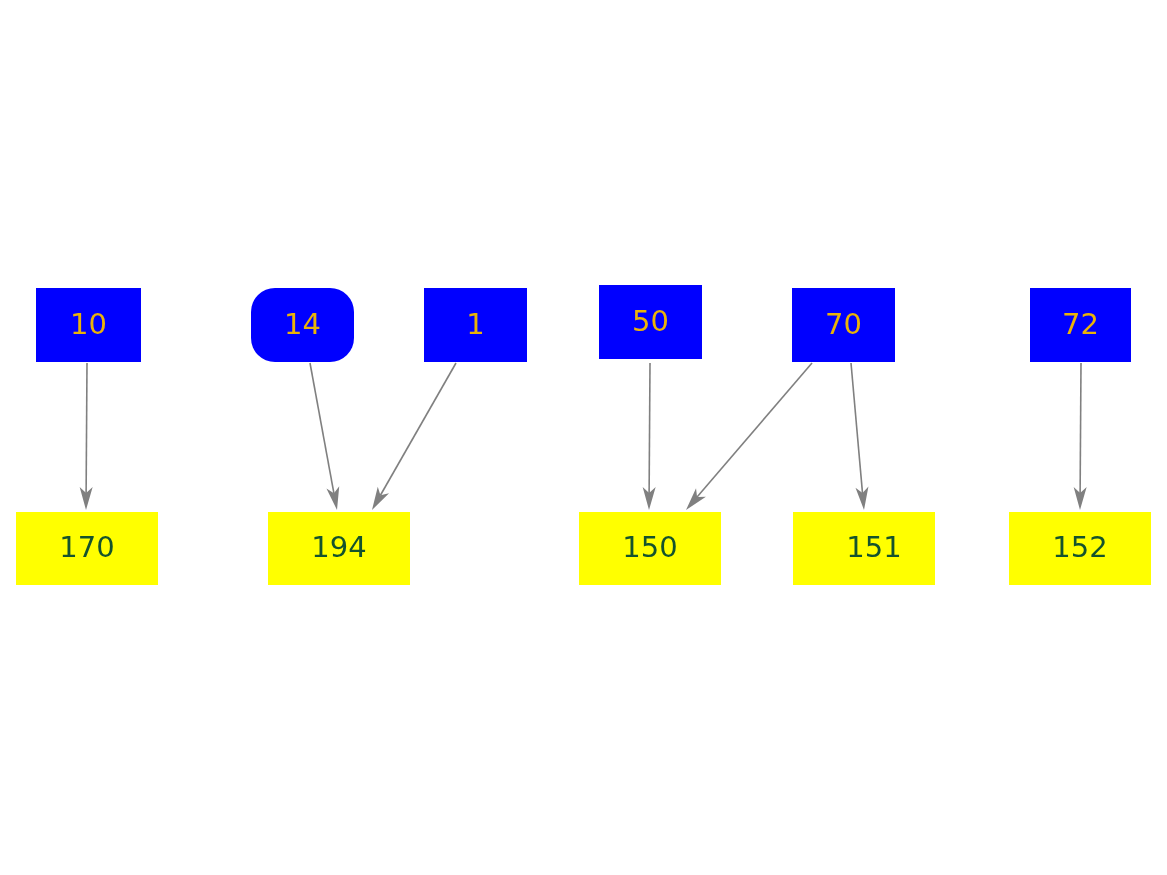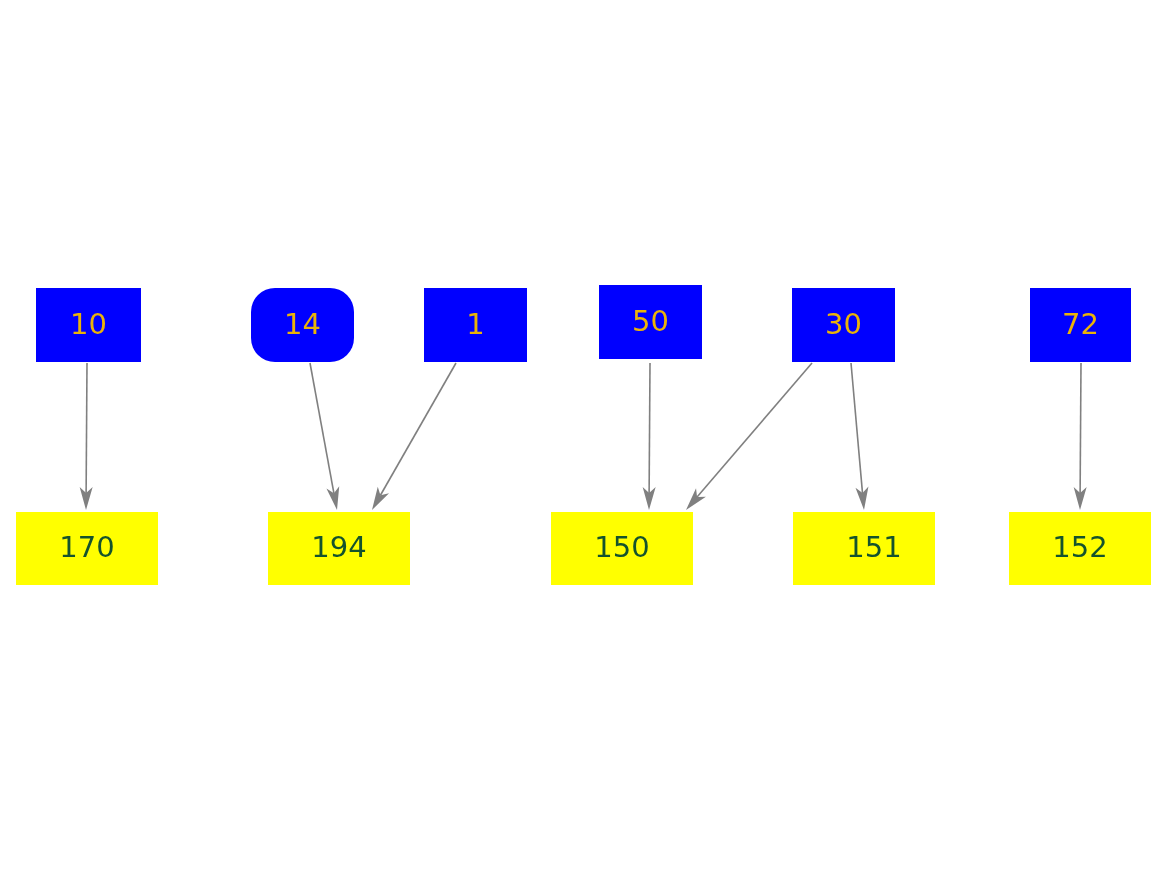--- a/index.html
+++ b/index.html
@@ -91,32 +91,32 @@
       <div class="node node-source" style="left: 251px; top: 288px; width: 103px; height: 74px; border-radius: 24px;">
         <span class="node-label">14</span>
       </div>
       <div class="node node-source" style="left: 424px; top: 288px; width: 103px; height: 74px;">
         <span class="node-label">1</span>
       </div>
       <div class="node node-source" style="left: 599px; top: 285px; width: 103px; height: 74px;">
         <span class="node-label">50</span>
       </div>
       <div class="node node-source" style="left: 792px; top: 288px; width: 103px; height: 74px;">
-        <span class="node-label">30</span>
+        <span class="node-label">70</span>
       </div>
       <div class="node node-source" style="left: 1030px; top: 288px; width: 101px; height: 74px;">
         <span class="node-label">72</span>
       </div>
       <div class="node node-sink" style="left: 16px; top: 512px; width: 142px; height: 73px;">
         <span class="node-label">170</span>
       </div>
       <div class="node node-sink" style="left: 268px; top: 512px; width: 142px; height: 73px;">
         <span class="node-label">194</span>
       </div>
-      <div class="node node-sink" style="left: 551px; top: 512px; width: 142px; height: 73px;">
+      <div class="node node-sink" style="left: 579px; top: 512px; width: 142px; height: 73px;">
         <span class="node-label">150</span>
       </div>
       <div class="node node-sink" style="left: 793px; top: 512px; width: 142px; height: 73px; padding-left: 20px;">
         <span class="node-label">151</span>
       </div>
       <div class="node node-sink" style="left: 1009px; top: 512px; width: 142px; height: 73px;">
         <span class="node-label">152</span>
       </div>
     </div>
 </div>

